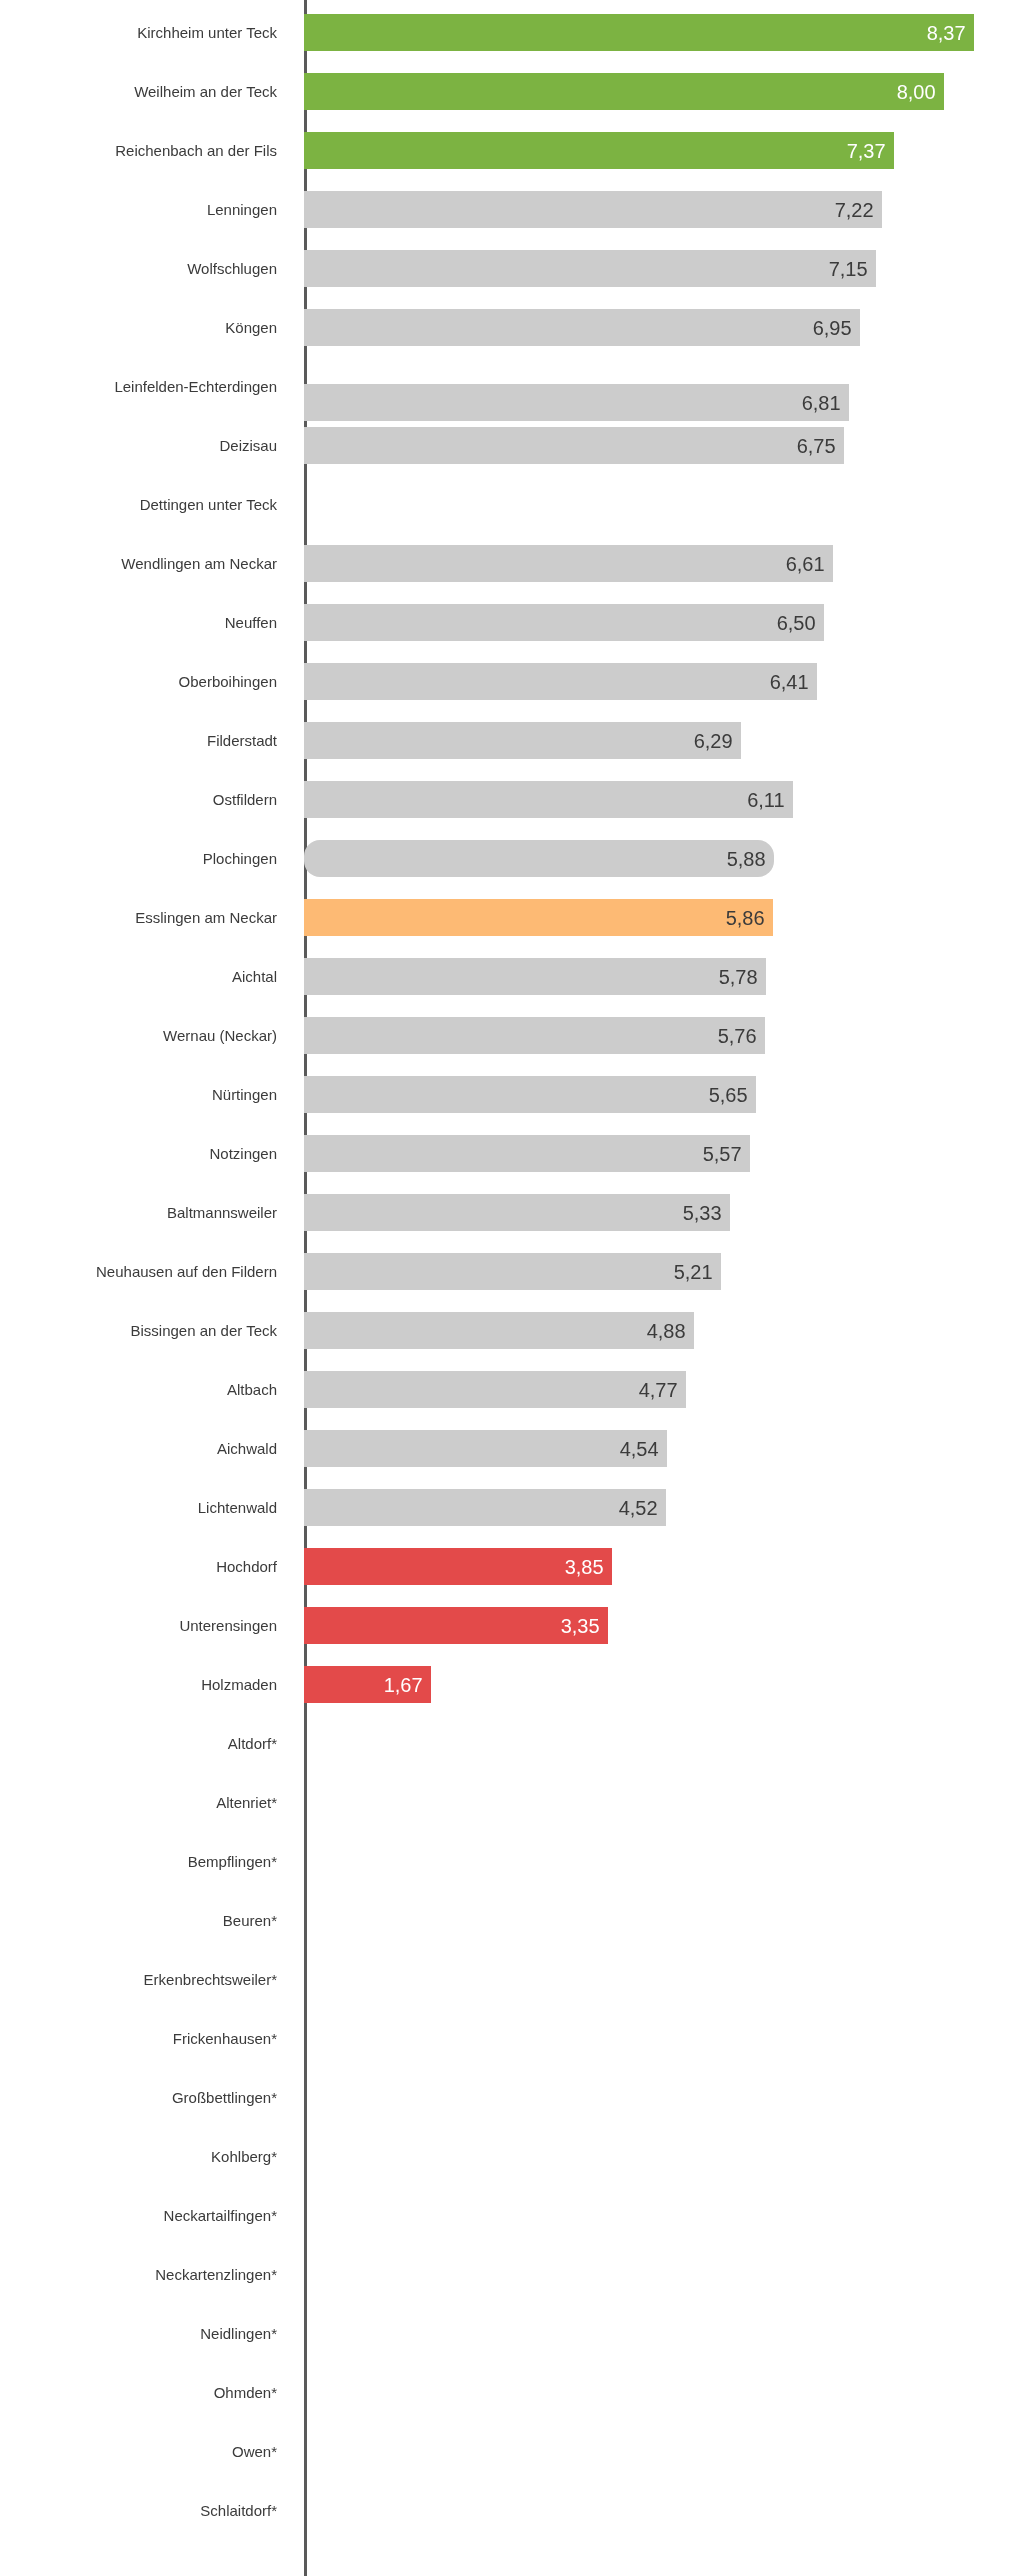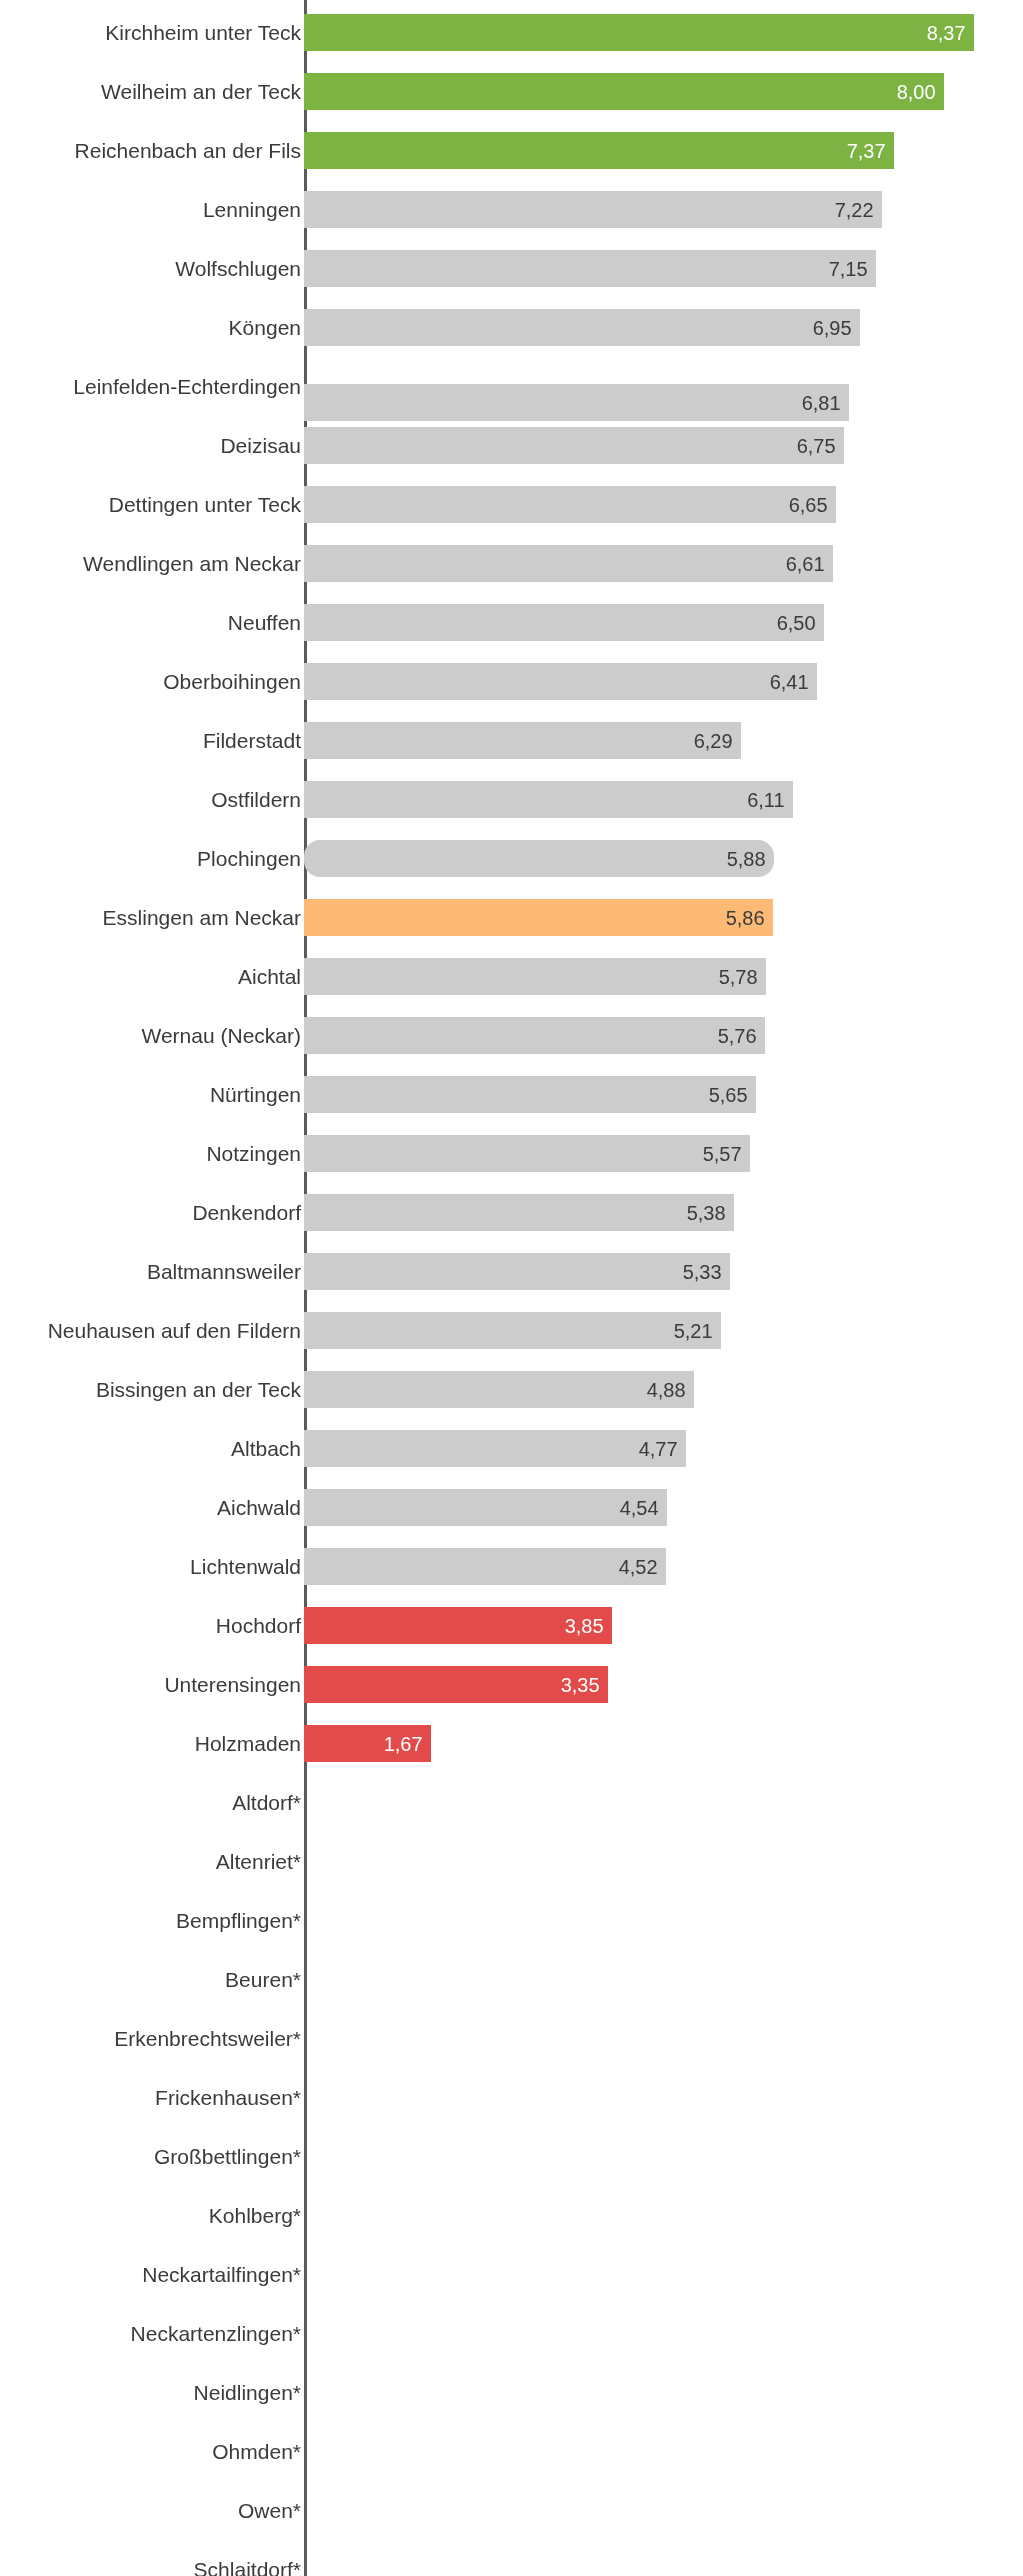--- a/index.html
+++ b/index.html
@@ -26,23 +26,23 @@
   }
   .row {
     display: flex;
     align-items: center;
     height: 59px;
     box-sizing: border-box;
   }
   .cat-label {
     width: 304px;
     text-align: right;
-    padding-right: 3px;
+    padding-right: 27px;
     box-sizing: border-box;
-    font-size: 21px;
+    font-size: 15px;
     line-height: 1.1;
     color: #3b3b3b;
     white-space: nowrap;
     overflow: hidden;
   }
   .bar-area {
     position: relative;
     flex: 1 1 auto;
     height: 100%;
     display: flex;
@@ -137,25 +137,20 @@
       <div class="row">
         <div class="cat-label">Deizisau</div>
         <div class="bar-area">
           <div class="bar" style="width: 540px; background: rgb(204, 204, 204);">
             <span class="val" style="color: rgb(59, 59, 59);">6,75</span>
           </div>
         </div>
       </div>
       <div class="row">
         <div class="cat-label">Dettingen unter Teck</div>
-        <div class="bar-area">
-          <div class="bar" style="width: 532px; background: rgb(204, 204, 204);">
-            <span class="val" style="color: rgb(59, 59, 59);">6,65</span>
-          </div>
-        </div>
       </div>
       <div class="row">
         <div class="cat-label">Wendlingen am Neckar</div>
         <div class="bar-area">
           <div class="bar" style="width: 529px; background: rgb(204, 204, 204);">
             <span class="val" style="color: rgb(59, 59, 59);">6,61</span>
           </div>
         </div>
       </div>
       <div class="row">
@@ -228,28 +223,20 @@
           <div class="bar" style="width: 452px; background: rgb(204, 204, 204);">
             <span class="val" style="color: rgb(59, 59, 59);">5,65</span>
           </div>
         </div>
       </div>
       <div class="row">
         <div class="cat-label">Notzingen</div>
         <div class="bar-area">
           <div class="bar" style="width: 446px; background: rgb(204, 204, 204);">
             <span class="val" style="color: rgb(59, 59, 59);">5,57</span>
-          </div>
-        </div>
-      </div>
-      <div class="row">
-        <div class="cat-label">Denkendorf</div>
-        <div class="bar-area">
-          <div class="bar" style="width: 430px; background: rgb(204, 204, 204);">
-            <span class="val" style="color: rgb(59, 59, 59);">5,38</span>
           </div>
         </div>
       </div>
       <div class="row">
         <div class="cat-label">Baltmannsweiler</div>
         <div class="bar-area">
           <div class="bar" style="width: 426px; background: rgb(204, 204, 204);">
             <span class="val" style="color: rgb(59, 59, 59);">5,33</span>
           </div>
         </div>

